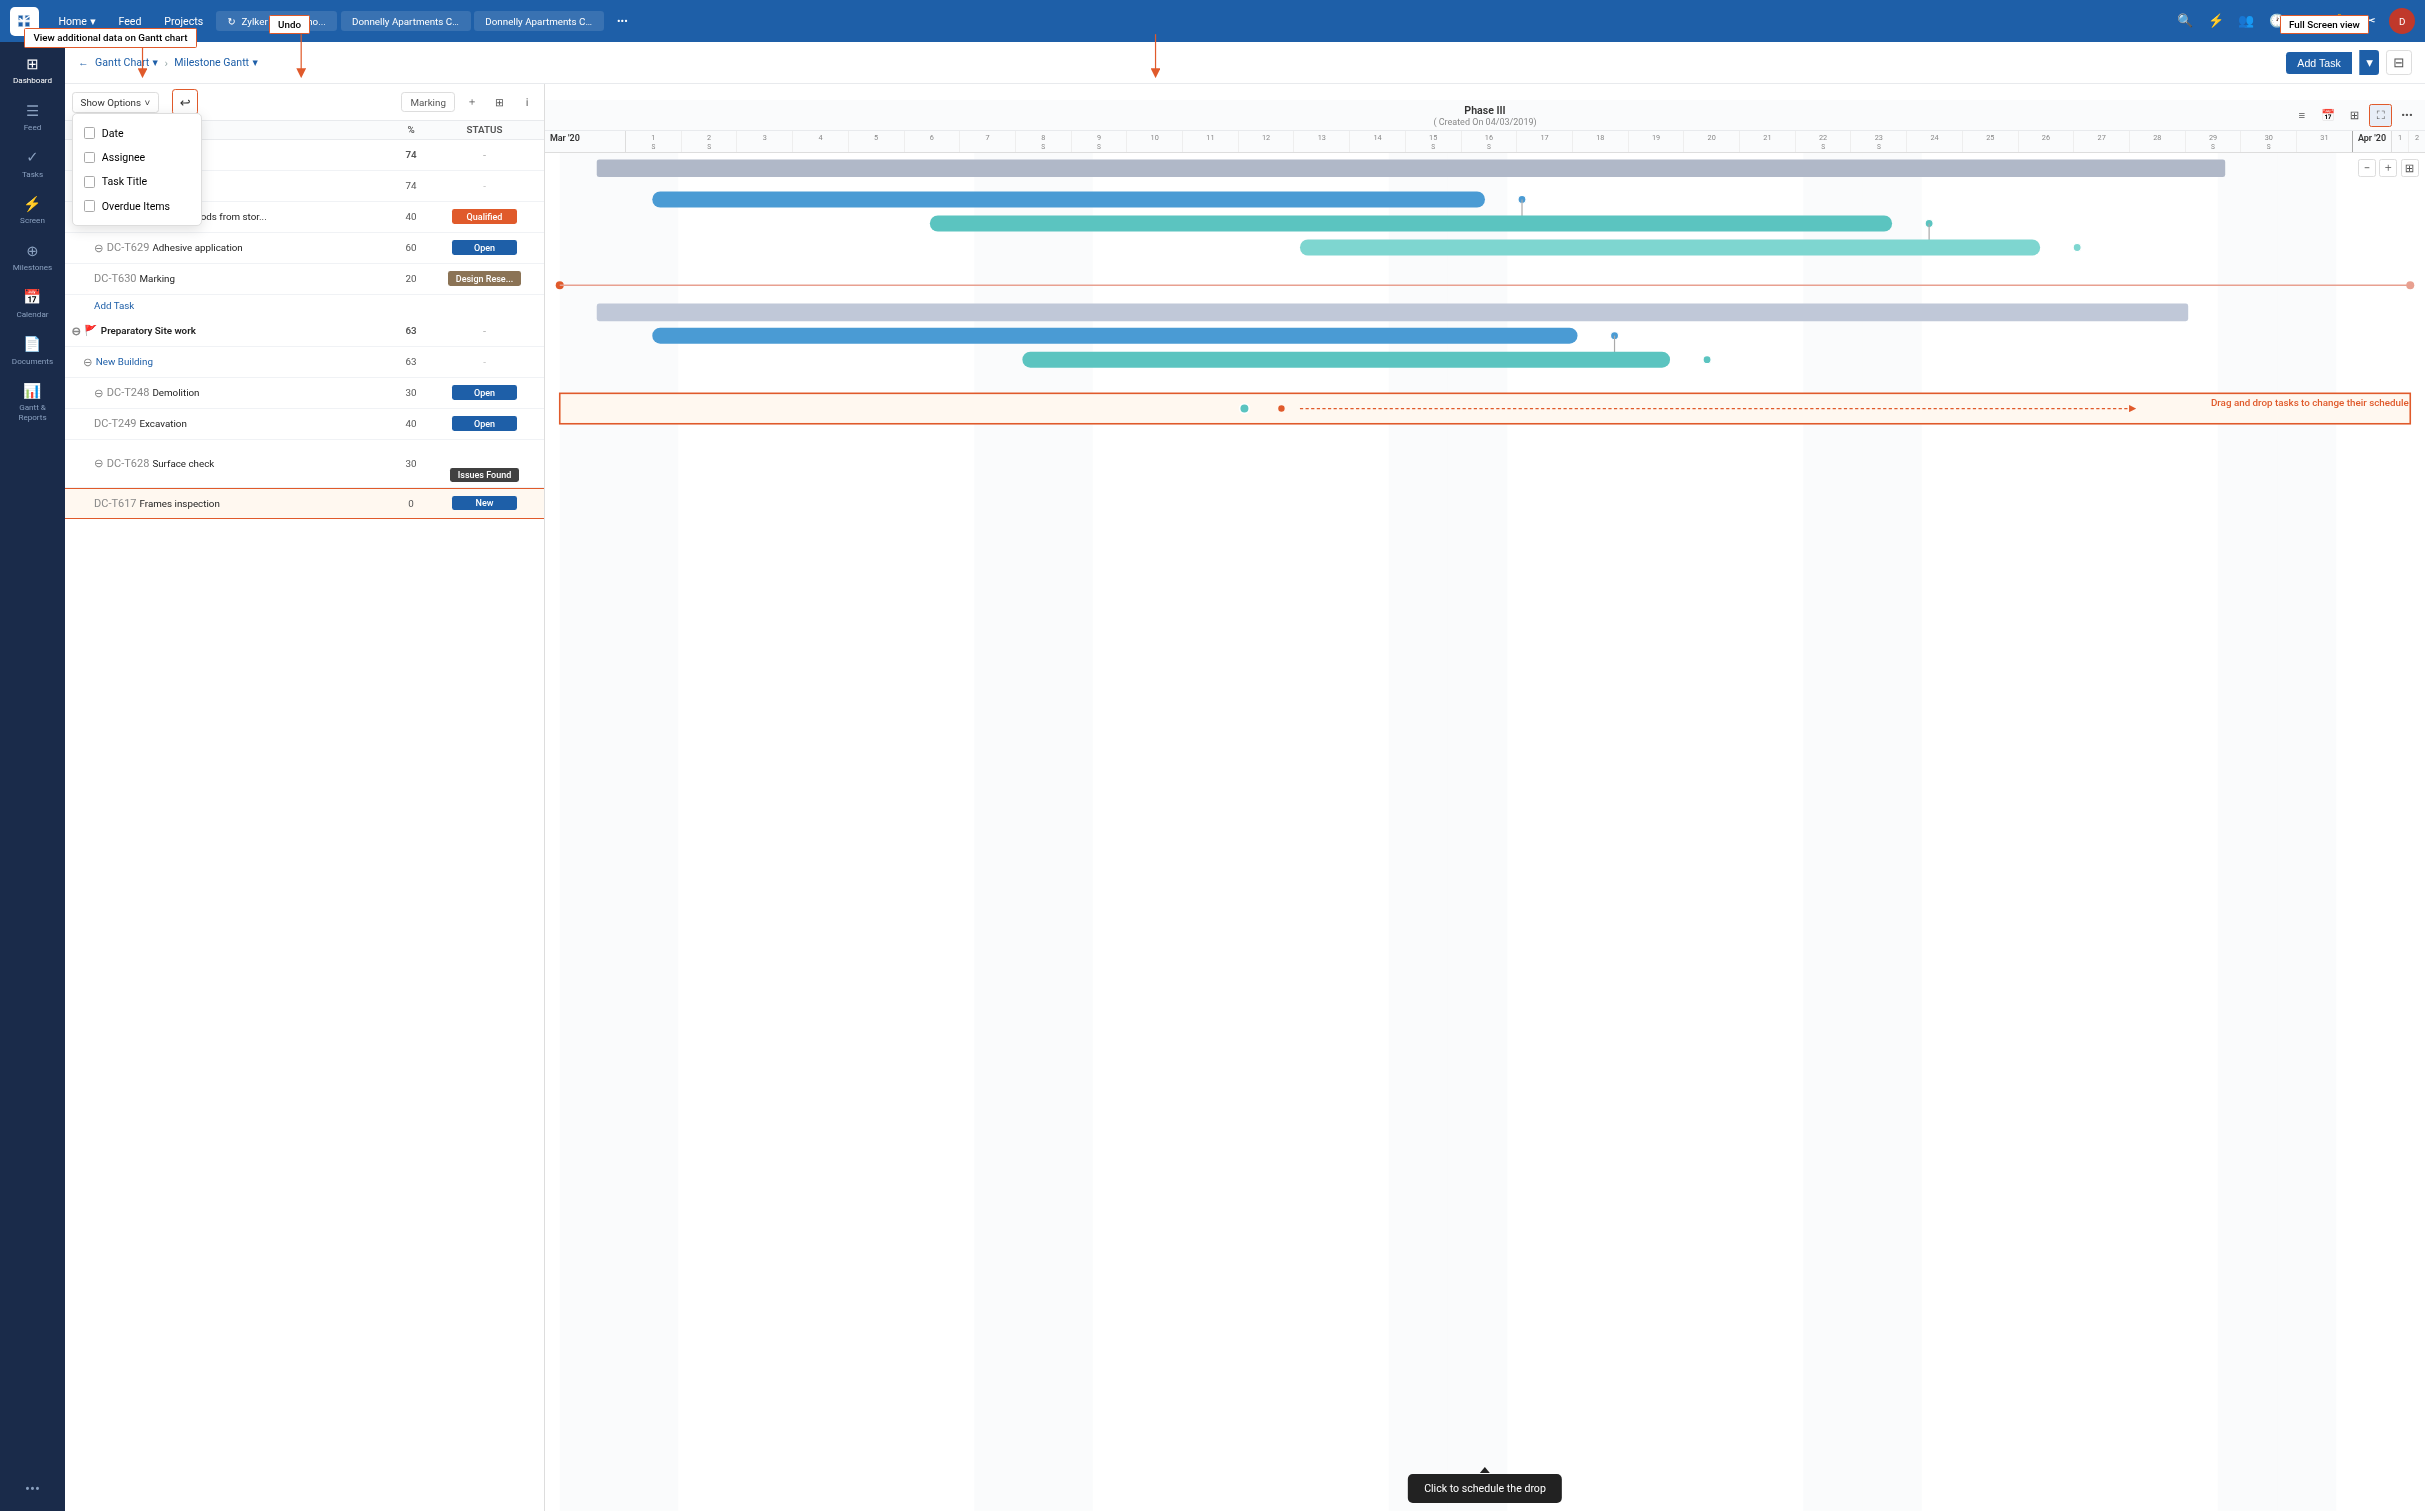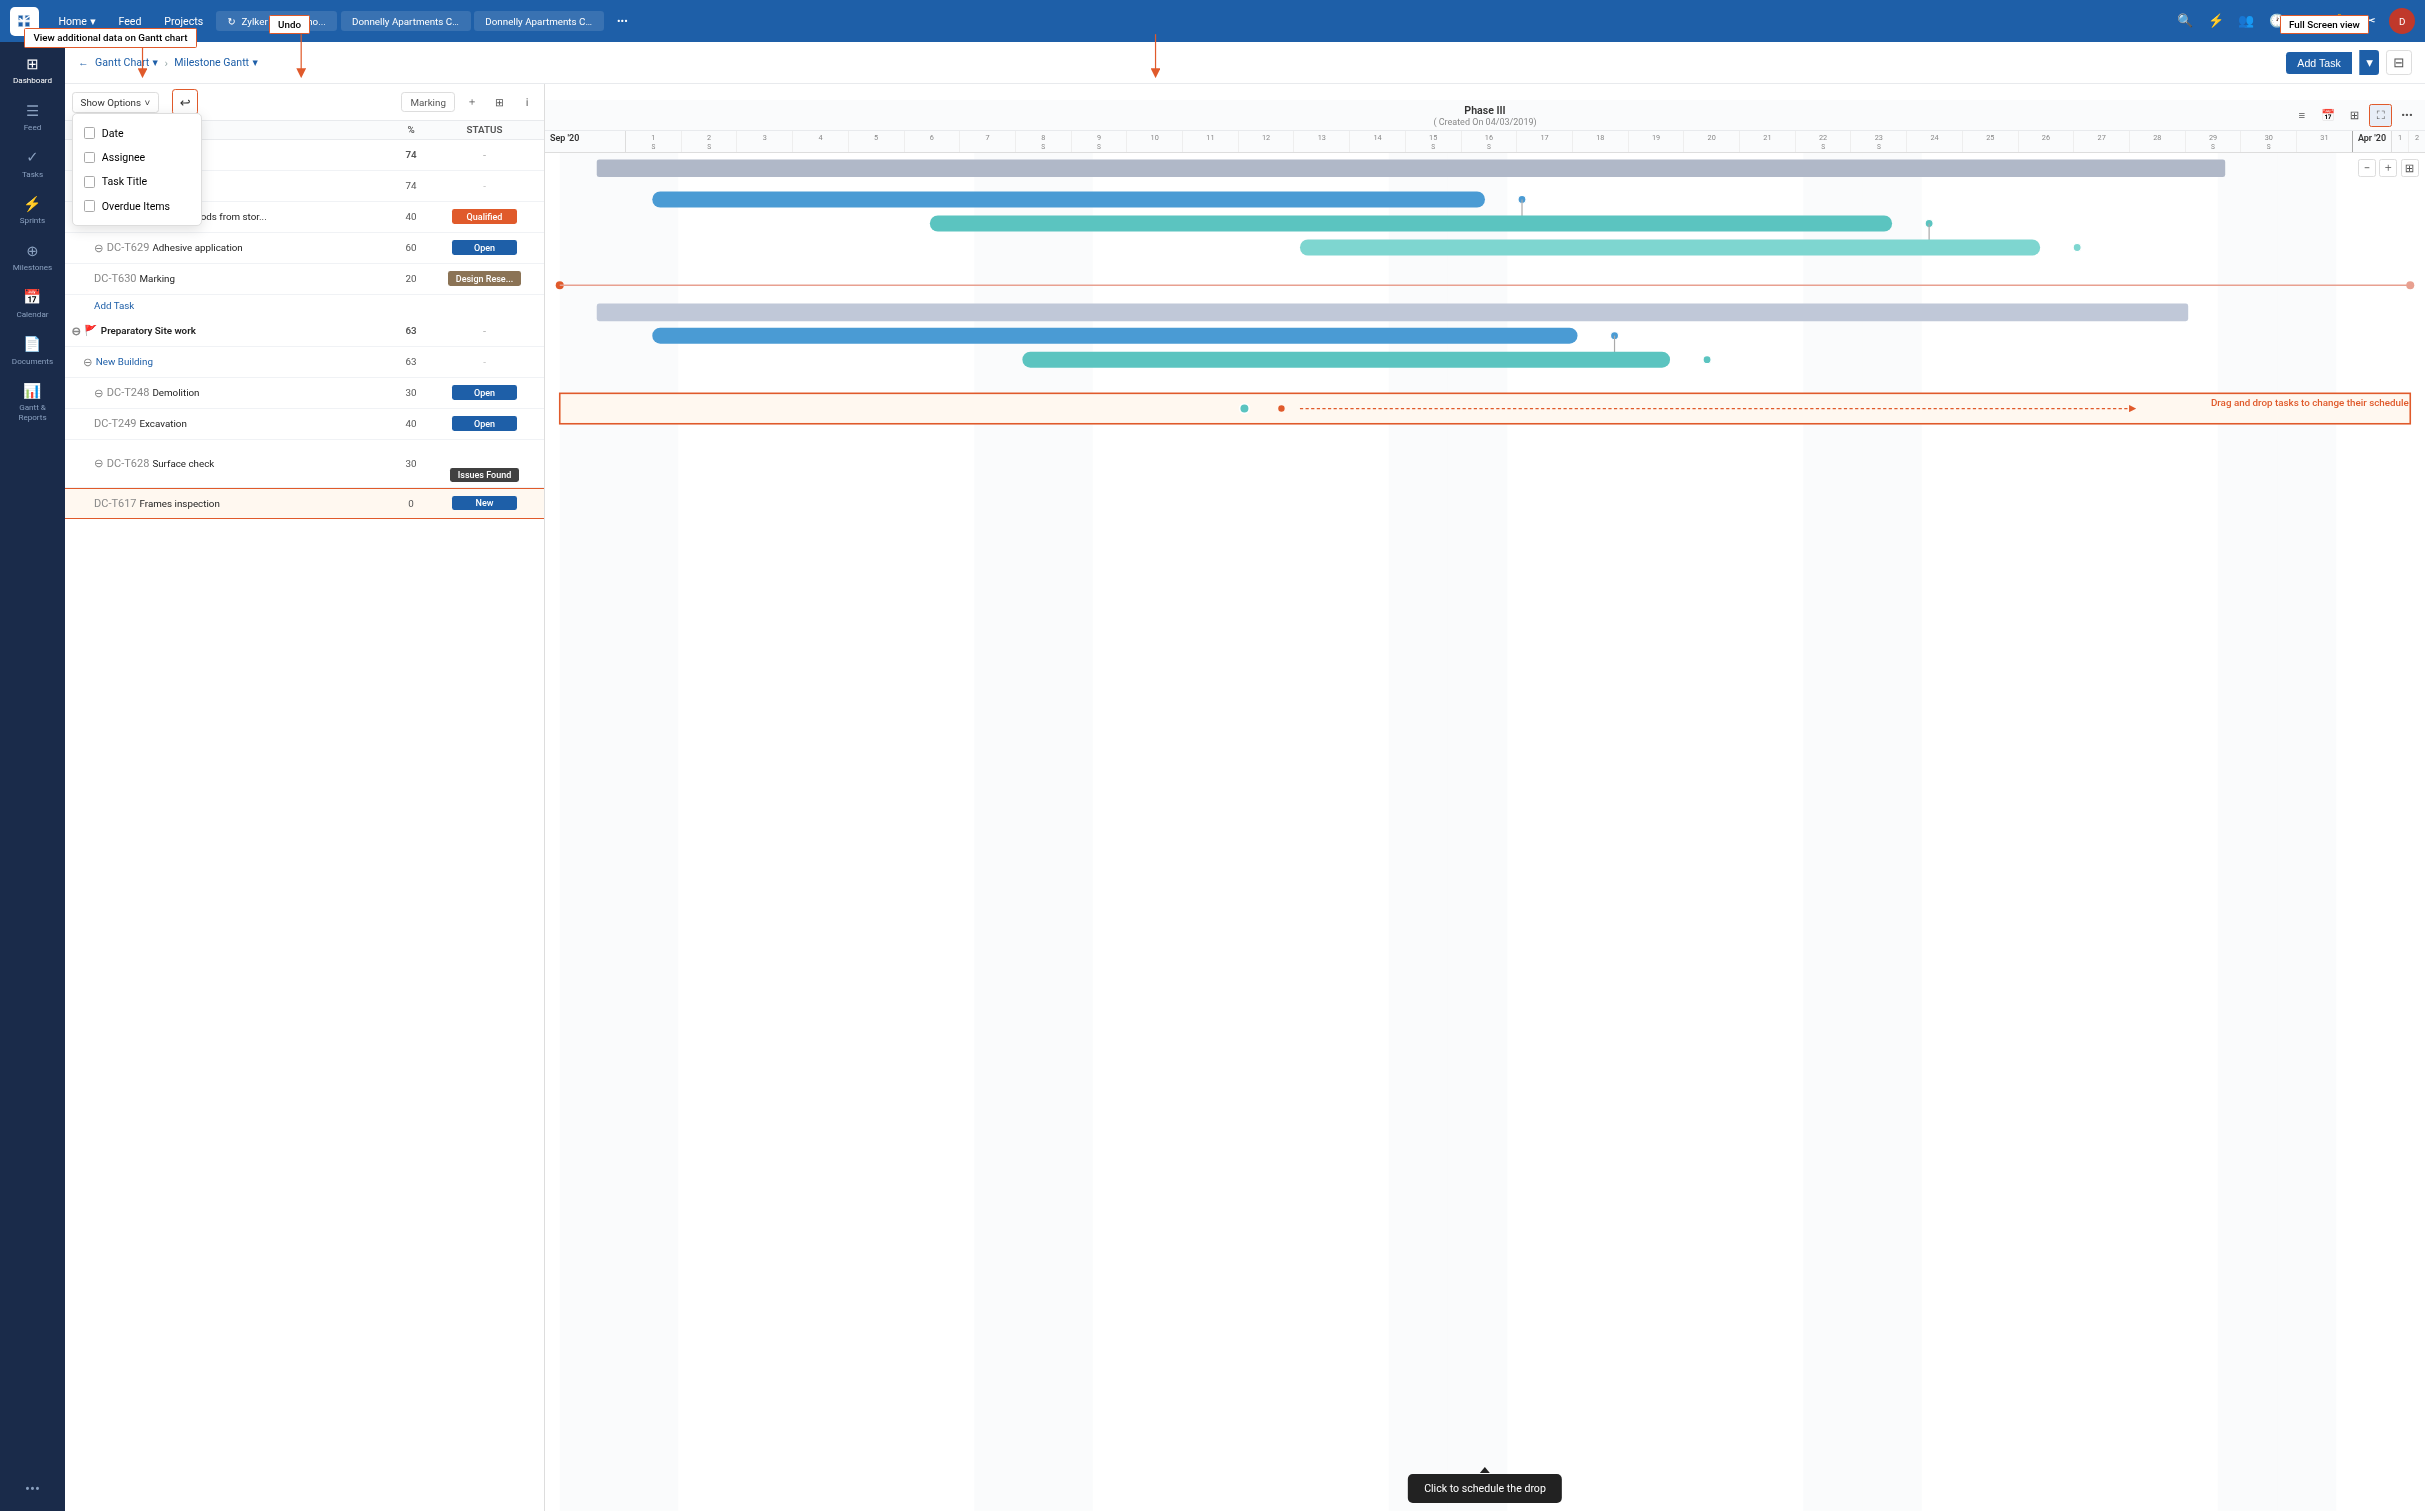--- a/index.html
+++ b/index.html
@@ -419,21 +419,21 @@
     <div class="sidebar-item">
       <span class="sidebar-icon">☰</span>
       <span class="sidebar-label">Feed</span>
     </div>
     <div class="sidebar-item">
       <span class="sidebar-icon">✓</span>
       <span class="sidebar-label">Tasks</span>
     </div>
     <div class="sidebar-item">
       <span class="sidebar-icon">⚡</span>
-      <span class="sidebar-label">Sprints</span>
+      <span class="sidebar-label">Screen</span>
     </div>
     <div class="sidebar-item">
       <span class="sidebar-icon">⊕</span>
       <span class="sidebar-label">Milestones</span>
     </div>
     <div class="sidebar-item">
       <span class="sidebar-icon">📅</span>
       <span class="sidebar-label">Calendar</span>
     </div>
     <div class="sidebar-item">
@@ -621,21 +621,21 @@
           <div class="phase-icons">
             <div class="phase-icon-btn">≡</div>
             <div class="phase-icon-btn">📅</div>
             <div class="phase-icon-btn">⊞</div>
             <div class="phase-icon-btn active" style="border:1.6px solid #e05a2b;">⛶</div>
             <div class="phase-icon-btn">•••</div>
           </div>
         </div>
 
         <div style="display:flex; border-bottom:0.8px solid #ddd; background:#fafbfc; position:relative;">
-          <div style="font-size:9px;font-weight:600;color:#333;padding:2.4px 4.9px;border-right:0.8px solid #ddd;min-width:81px;">Sep '20</div>
+          <div style="font-size:9px;font-weight:600;color:#333;padding:2.4px 4.9px;border-right:0.8px solid #ddd;min-width:81px;">Mar '20</div>
           <div style="display:flex;flex:1;overflow:hidden;">
             <div style="font-size:7.3px;color:#888;text-align:center;border-right:0.8px solid #eee;padding:1.6px 0;flex:1;">1<br><span style="font-size:6.5px;">S</span></div>
             <div style="font-size:7.3px;color:#888;text-align:center;border-right:0.8px solid #eee;padding:1.6px 0;flex:1;">2<br><span style="font-size:6.5px;">S</span></div>
             <div style="font-size:7.3px;color:#888;text-align:center;border-right:0.8px solid #eee;padding:1.6px 0;flex:1;">3</div>
             <div style="font-size:7.3px;color:#888;text-align:center;border-right:0.8px solid #eee;padding:1.6px 0;flex:1;">4</div>
             <div style="font-size:7.3px;color:#888;text-align:center;border-right:0.8px solid #eee;padding:1.6px 0;flex:1;">5</div>
             <div style="font-size:7.3px;color:#888;text-align:center;border-right:0.8px solid #eee;padding:1.6px 0;flex:1;">6</div>
             <div style="font-size:7.3px;color:#888;text-align:center;border-right:0.8px solid #eee;padding:1.6px 0;flex:1;">7</div>
             <div style="font-size:7.3px;color:#888;text-align:center;border-right:0.8px solid #eee;padding:1.6px 0;flex:1;">8<br><span style="font-size:6.5px;">S</span></div>
             <div style="font-size:7.3px;color:#888;text-align:center;border-right:0.8px solid #eee;padding:1.6px 0;flex:1;">9<br><span style="font-size:6.5px;">S</span></div>

